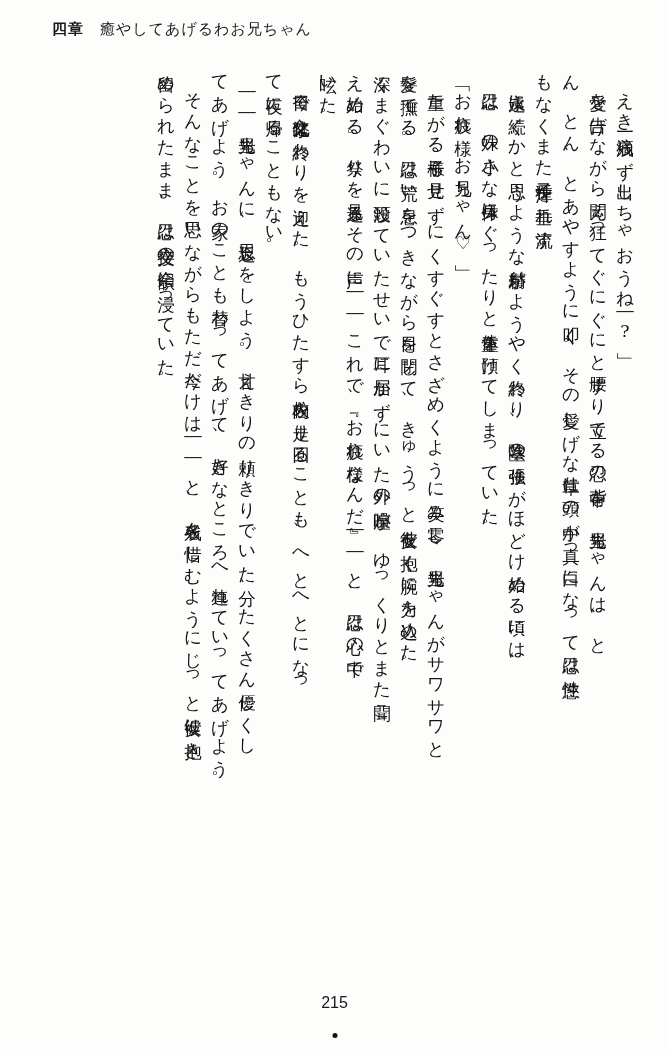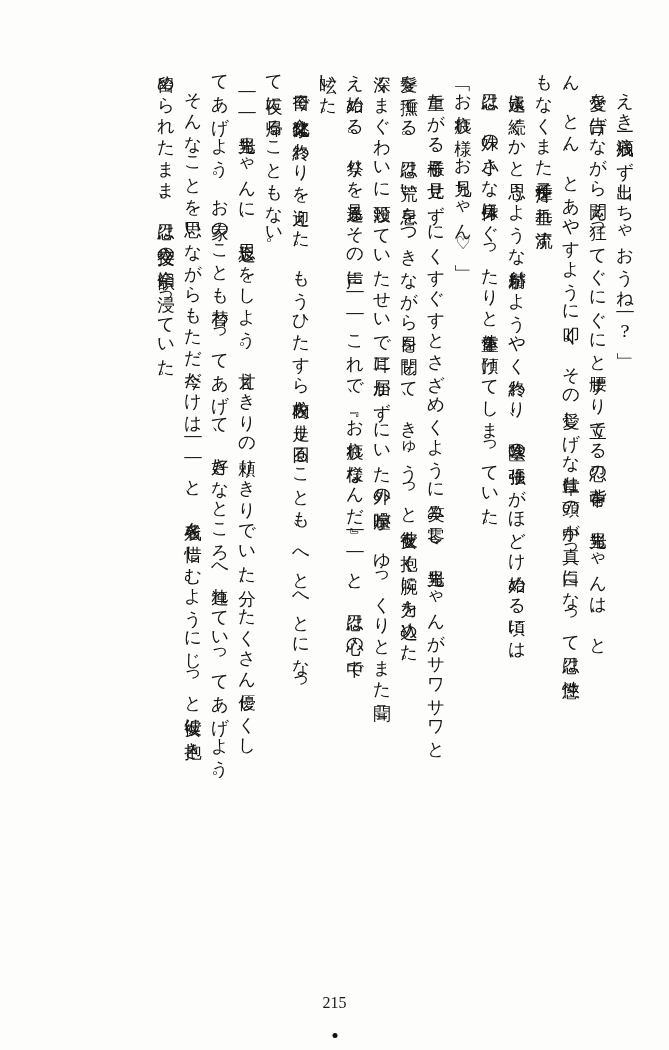--- a/index.html
+++ b/index.html
@@ -73,39 +73,42 @@
   .ind0 { padding-top: 0px; }
 
   .page-number {
     position: absolute;
     bottom: 38px;
     left: 0;
     width: 669px;
     text-align: center;
     font-size: 16px;
     color: #1a1a1a;
-    font-family: Liberation Serif, serif;
+    font-family: Liberation Sans, sans-serif;
   }
 
   .corner-dot {
     position: absolute;
     bottom: 12px;
     left: 50%;
     transform: translateX(-50%);
     width: 5px;
     height: 5px;
     border-radius: 50%;
     background: #111;
   }
 </style>
 </head>
 <body>
 
 <div class="page">
 
+  <div class="running-head">
+    <span class="chap-no">四章</span><span>癒やしてあげるわお兄ちゃん</span>
+  </div>
 
   <div class="body-block">
     <div class="vline ind1">えき一滴残らず出しちゃおうね―?」</div>
     <div class="vline ind1">愛を告げながら悶え狂ってぐにぐにと腰すり立てる忍の背中を、光里ちゃんは、と</div>
     <div class="vline ind0">ん、とん、とあやすように叩く。その愛しげな仕草に頭の中が真っ白になって忍は性懲</div>
     <div class="vline ind0">もなくまた子種汁を垂れ流す。</div>
     <div class="vline ind1">永遠に続くかと思うような射精がようやく終わり、陰茎の強張りがほどけ始める頃には、</div>
     <div class="vline ind1">忍は、妹の小さな身体にぐったりと体重を預けてしまっていた。</div>
     <div class="vline ind1">「お疲れ様、お兄ちゃん♡」</div>
     <div class="vline ind1">重たがる様子も見せずにくすぐすとさざめくように笑み零し、光里ちゃんがサワサワと</div>

